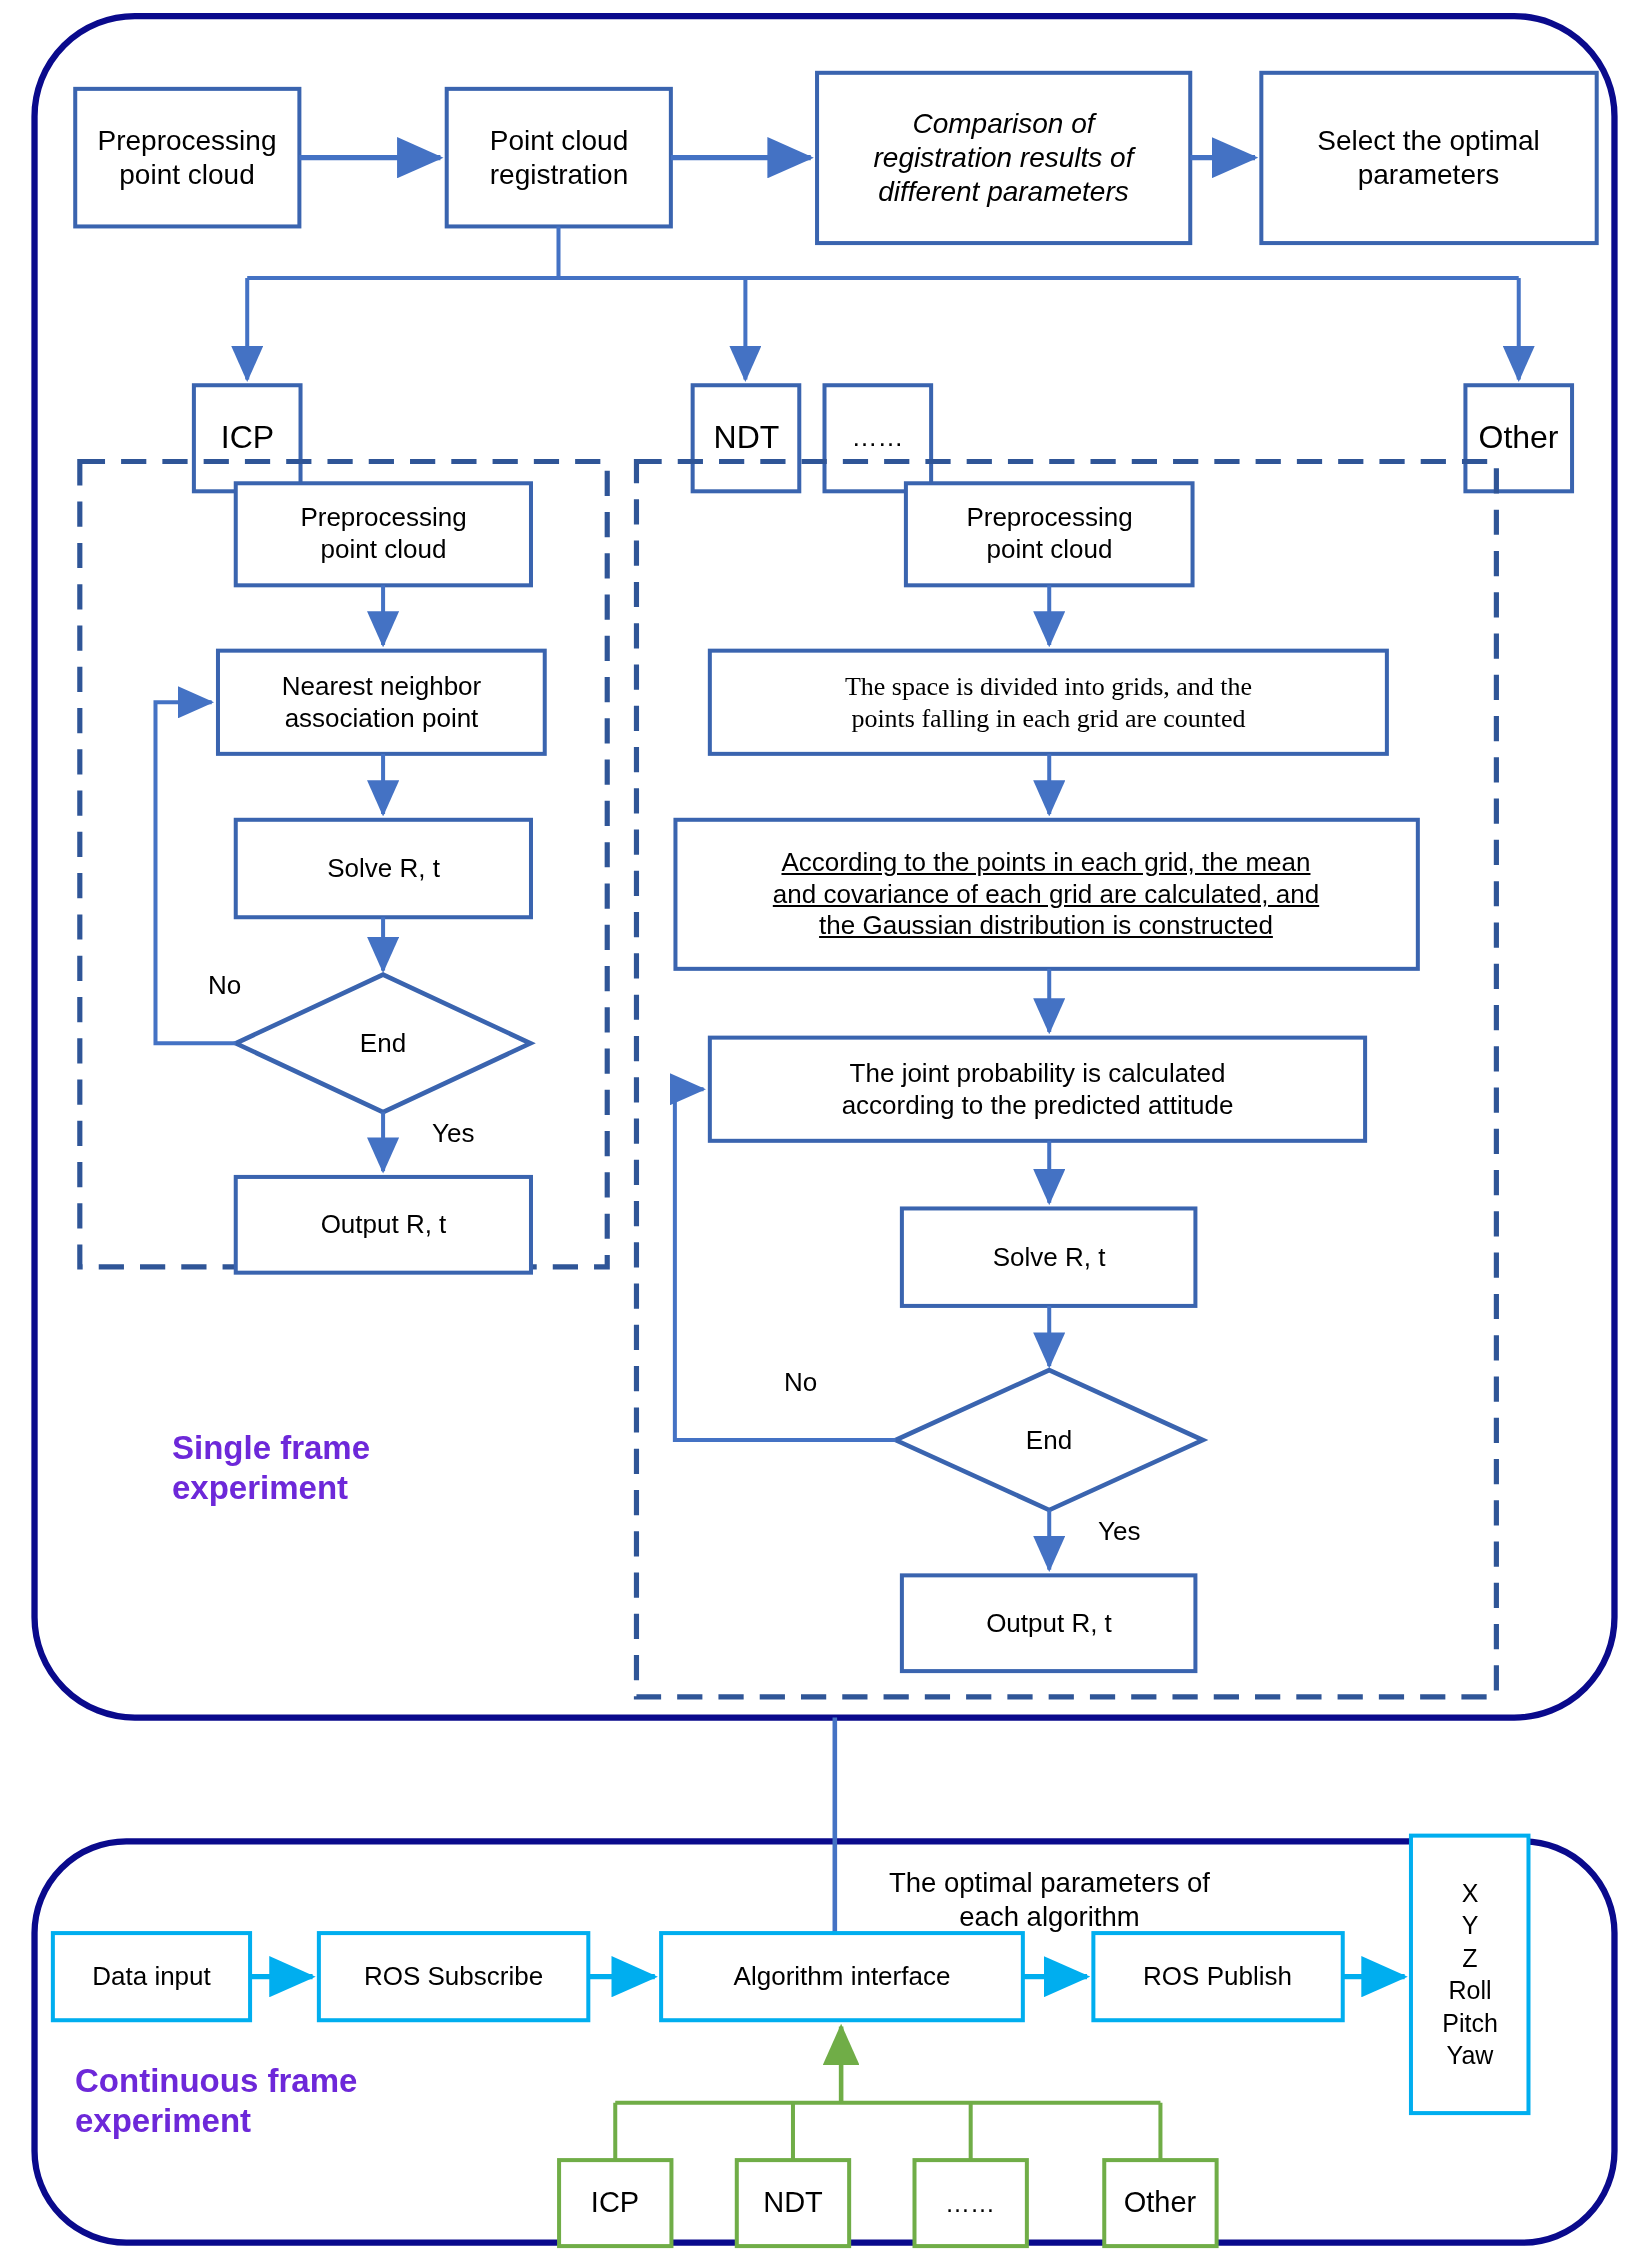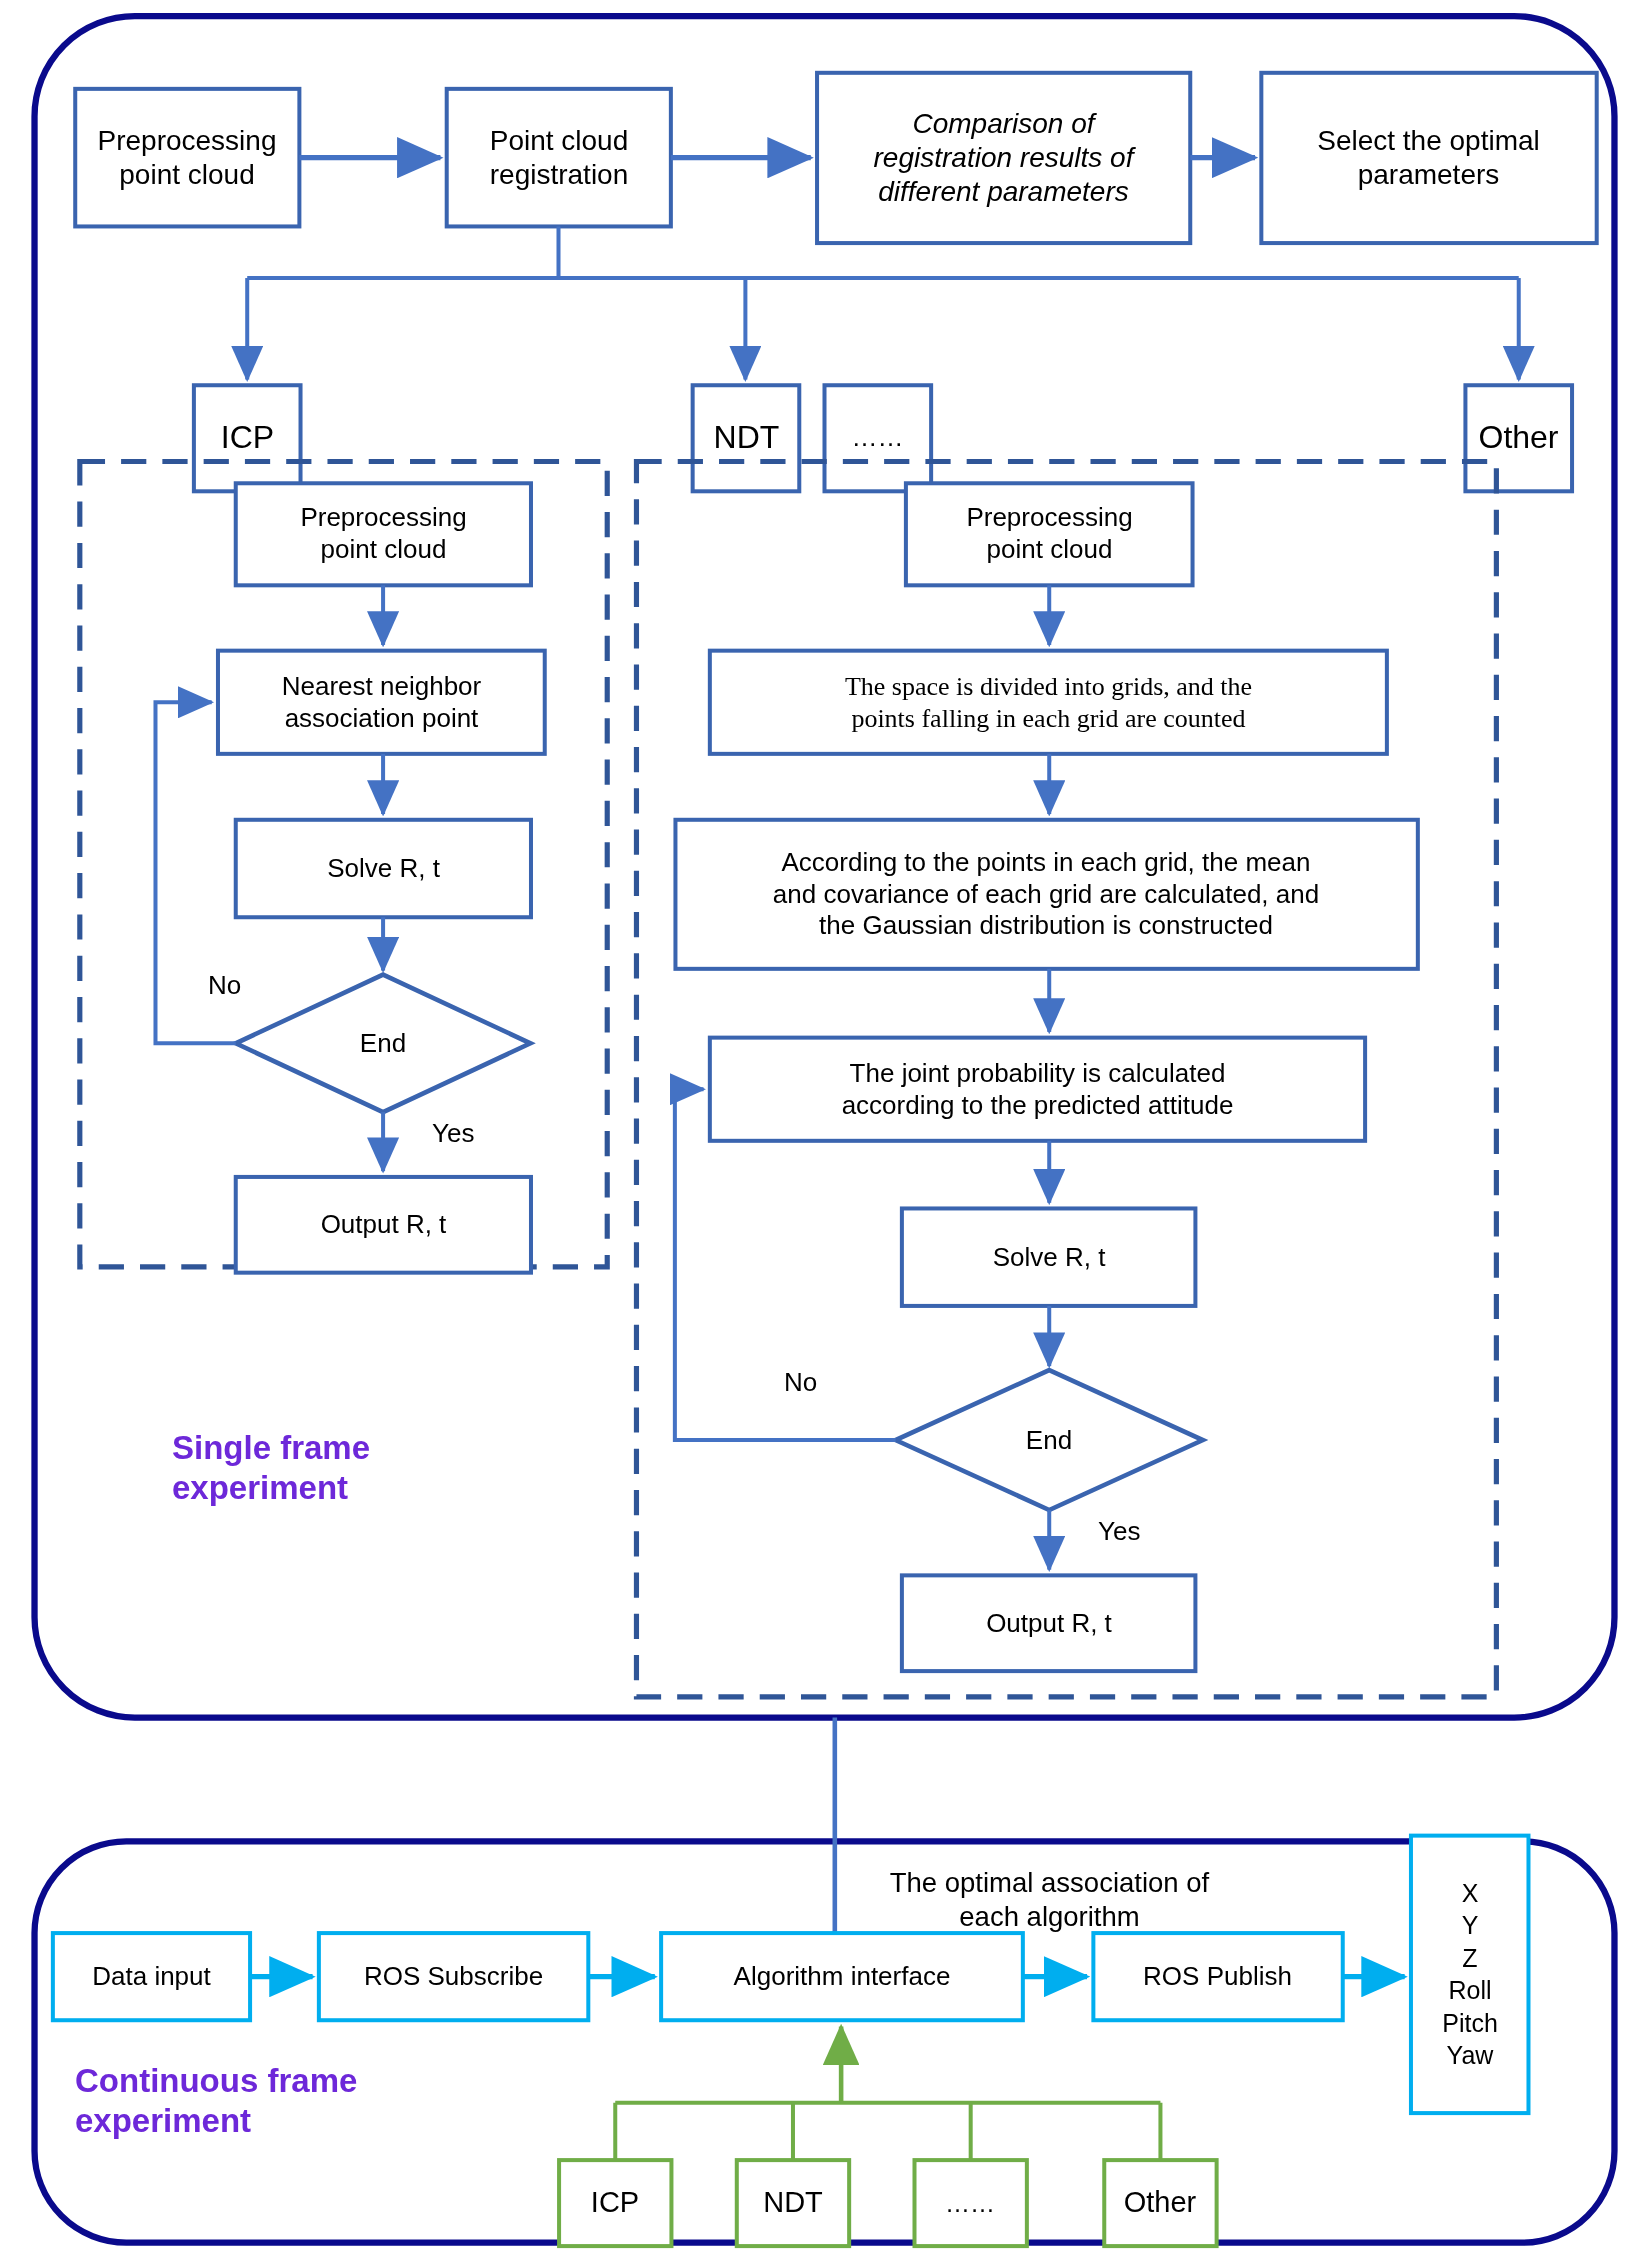--- a/index.html
+++ b/index.html
@@ -143,21 +143,21 @@
   <div class="nodeText" style="left:236px;top:820px;width:295px;height:97px;font-size:26px;">Solve R, t</div>
   <div class="nodeText" style="left:293px;top:1009px;width:180px;height:69px;font-size:26px;">End</div>
   <div class="lbl" style="left:172px;top:970px;font-size:26px;">No</div>
   <div class="lbl" style="left:396px;top:1118px;font-size:26px;">Yes</div>
   <div class="nodeText" style="left:236px;top:1177px;width:295px;height:96px;font-size:26px;">Output R, t</div>
 
   <div class="nodeText" style="left:906px;top:483px;width:287px;height:102px;font-size:26px;white-space:pre-line;">Preprocessing
 point cloud</div>
   <div class="nodeText" style="left:710px;top:651px;width:677px;height:103px;font-size:26px;white-space:pre-line;font-family:Liberation Serif, serif;">The space is divided into grids, and the
 points falling in each grid are counted</div>
-  <div class="nodeText" style="left:675px;top:820px;width:742px;height:149px;font-size:26px;white-space:pre-line;">According to the points in each grid, the mean
+  <div class="nodeText" style="left:675px;top:820px;width:742px;height:149px;font-size:26px;white-space:pre-line;text-decoration:underline;">According to the points in each grid, the mean
 and covariance of each grid are calculated, and
 the Gaussian distribution is constructed</div>
   <div class="nodeText" style="left:710px;top:1038px;width:655px;height:103px;font-size:26px;white-space:pre-line;">The joint probability is calculated
 according to the predicted attitude</div>
   <div class="nodeText" style="left:902px;top:1209px;width:294px;height:97px;font-size:26px;">Solve R, t</div>
   <div class="nodeText" style="left:959px;top:1406px;width:180px;height:69px;font-size:26px;">End</div>
   <div class="lbl" style="left:748px;top:1367px;font-size:26px;">No</div>
   <div class="lbl" style="left:1062px;top:1516px;font-size:26px;">Yes</div>
   <div class="nodeText" style="left:902px;top:1576px;width:294px;height:96px;font-size:26px;">Output R, t</div>
 
@@ -165,21 +165,21 @@
     <div>Single frame</div>
     <div>experiment</div>
   </div>
 
   <div class="section-title" style="left:75px;top:2061px;width:401px;font-size:33px;">
     <div>Continuous frame</div>
     <div>experiment</div>
   </div>
 
   <div style="position:absolute;left:849px;top:1866px;width:401px;font-size:27.5px;text-align:center;color:#000;line-height:1.25;">
-    <div>The optimal association of</div>
+    <div>The optimal parameters of</div>
     <div>each algorithm</div>
   </div>
 
   <div class="nodeText" style="left:53px;top:1933px;width:197px;height:87px;font-size:26px;">Data input</div>
   <div class="nodeText" style="left:319px;top:1933px;width:269px;height:87px;font-size:26px;">ROS Subscribe</div>
   <div class="nodeText" style="left:661px;top:1933px;width:362px;height:87px;font-size:26px;">Algorithm interface</div>
   <div class="nodeText" style="left:1093px;top:1933px;width:249px;height:87px;font-size:26px;">ROS Publish</div>
 
   <div style="position:absolute;left:1411px;top:1836px;width:118px;height:277px;display:flex;flex-direction:column;
               align-items:center;justify-content:center;gap:3.4px;font-size:25px;color:#000;">

